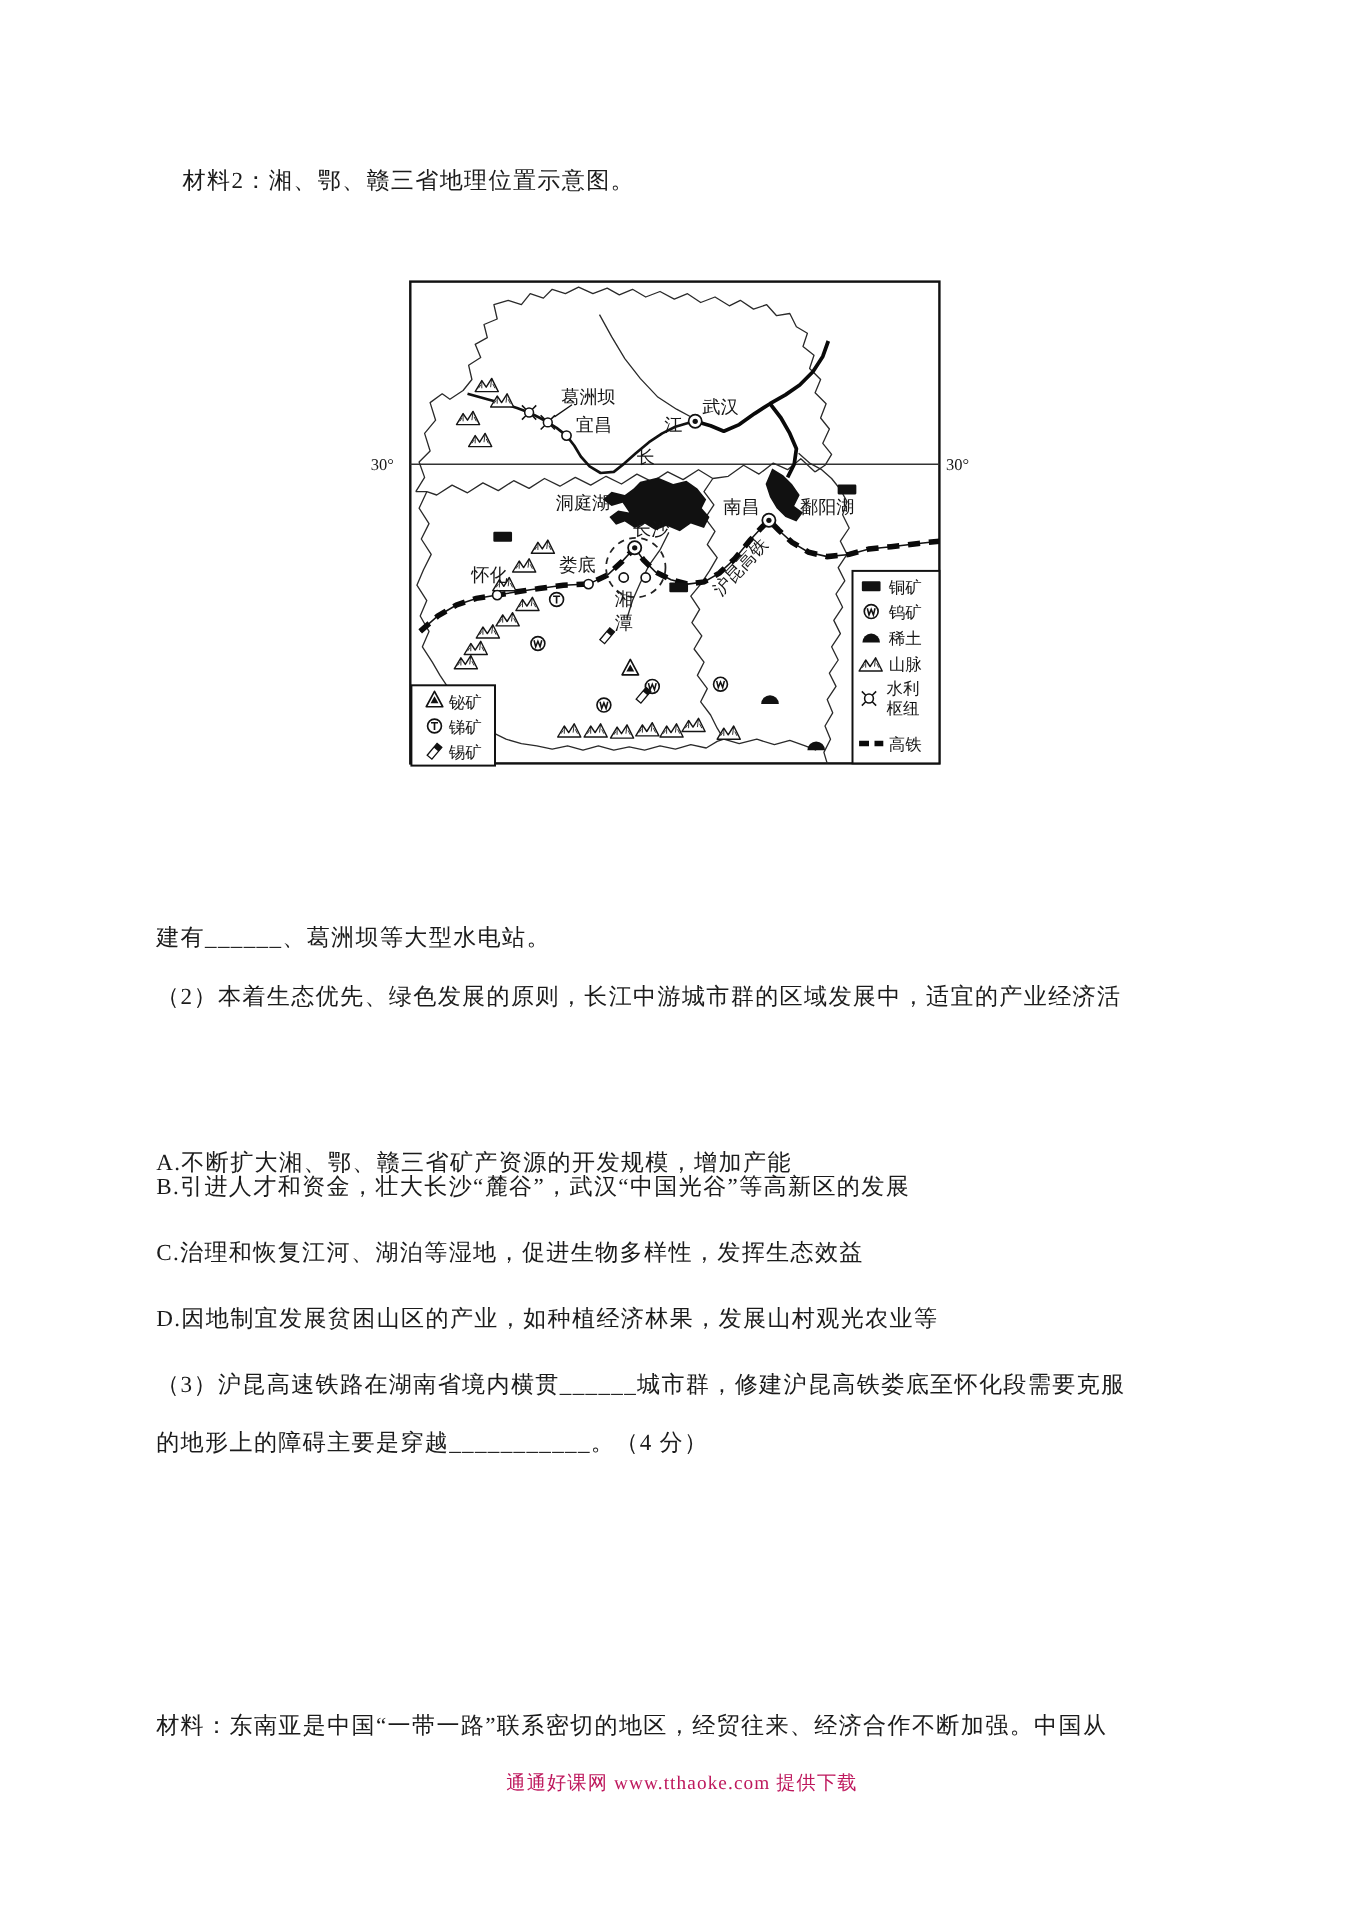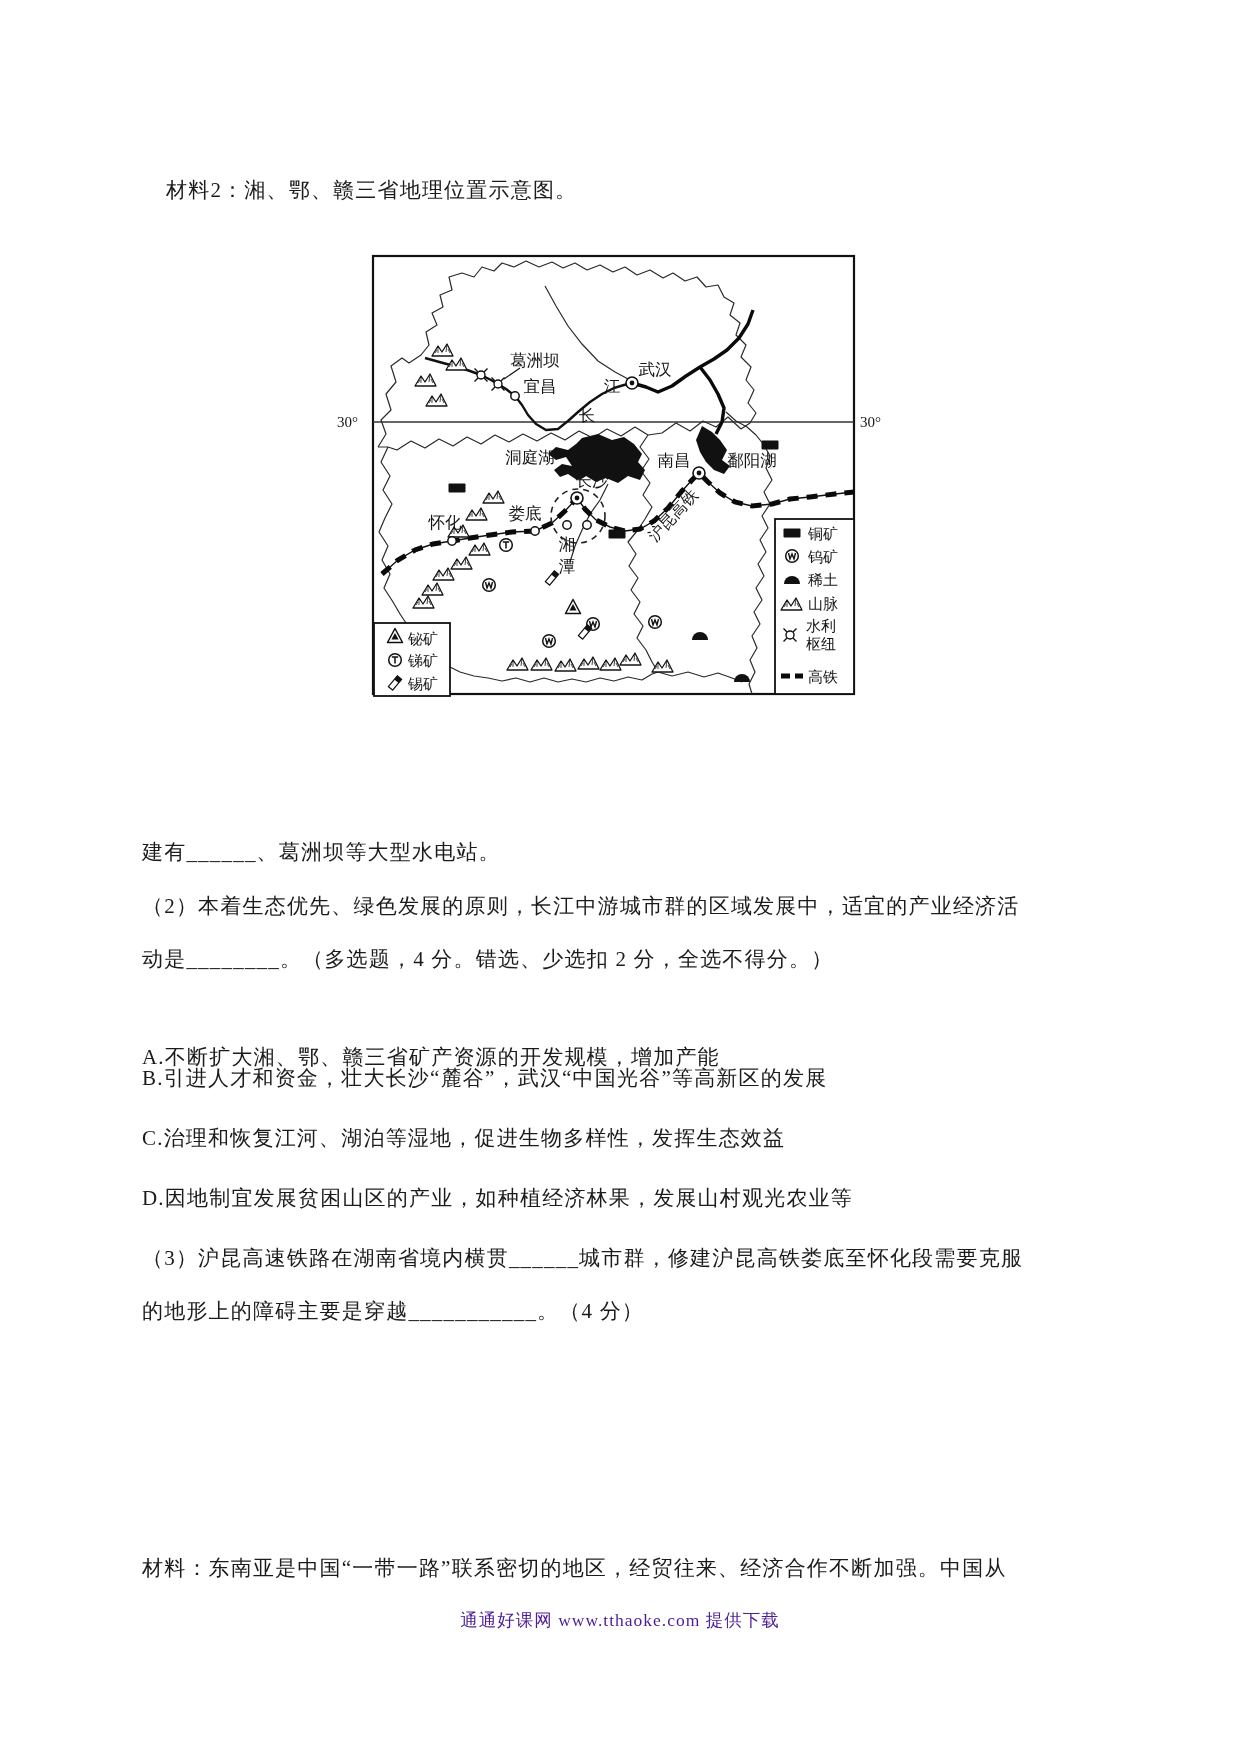--- a/index.html
+++ b/index.html
@@ -5,24 +5,24 @@
   html,body { margin:0; padding:0; background:#e8e8e8; }
   .page {
     position:relative; width:1240px; height:1754px; margin:0 auto;
     background:#ffffff; overflow:hidden;
     font-family:"Liberation Serif","DejaVu Serif",serif; color:#1b1b1b;
   }
   .tline {
     position:absolute; left:142px; width:960px;
     font-size:21px; letter-spacing:1.2px; line-height:28px; white-space:nowrap;
   }
-  .heading { left:166px;margin-top:26px; }
+  .heading { left:166px; }
   .footer {
     position:absolute; left:0; width:100%; text-align:center;
-    font-size:17.5px; letter-spacing:1px; color:#4c1d95;
+    font-size:17.5px; letter-spacing:1px; color:#be185d;
   }
   .mapwrap { position:absolute; left:330px; top:244px; width:580px; height:465px; }
   svg text { font-family:"Liberation Sans","DejaVu Sans",sans-serif; fill:#151515; }
   .mlabel { font-size:16.5px; }
   .leglabel { font-size:15px; }
   .latlabel { font-size:15px; font-family:"Liberation Serif","DejaVu Serif",serif; }
   .boundary { fill:none; stroke:#2a2a2a; stroke-width:1.2px; stroke-linejoin:round; }
   .frame { fill:none; stroke:#111; stroke-width:2.2px; }
   .river-thin { fill:none; stroke:#2a2a2a; stroke-width:1.2px; }
   .river-main { fill:none; stroke:#111; stroke-width:2.4px; stroke-linejoin:round; }
@@ -214,21 +214,20 @@
           <line x1="781" y1="662" x2="803" y2="662" stroke="#0a0a0a" stroke-width="5" stroke-dasharray="9 5"></line>
         </g>
         <text class="leglabel" x="808" y="668">高铁</text>
       </g>
     </svg>
   </div>
 
   <div class="tline" style="top:838px">建有______、葛洲坝等大型水电站。</div>
 
   <div class="tline" style="top:892px">（2）本着生态优先、绿色发展的原则，长江中游城市群的区域发展中，适宜的产业经济活</div>
-  <div class="tline" style="top:945px">动是________。（多选题，4 分。错选、少选扣 2 分，全选不得分。）</div>
 
   <div class="tline" style="top:1043px">A.不断扩大湘、鄂、赣三省矿产资源的开发规模，增加产能</div>
   <div class="tline" style="top:1064px">B.引进人才和资金，壮大长沙“麓谷”，武汉“中国光谷”等高新区的发展</div>
   <div class="tline" style="top:1184px">D.因地制宜发展贫困山区的产业，如种植经济林果，发展山村观光农业等</div>
   <div class="tline" style="top:1124px">C.治理和恢复江河、湖泊等湿地，促进生物多样性，发挥生态效益</div>
 
   <div class="tline" style="top:1244px">（3）沪昆高速铁路在湖南省境内横贯______城市群，修建沪昆高铁娄底至怀化段需要克服</div>
   <div class="tline" style="top:1297px">的地形上的障碍主要是穿越___________。（4 分）</div>
 
   <div class="tline" style="top:1554px">材料：东南亚是中国“一带一路”联系密切的地区，经贸往来、经济合作不断加强。中国从</div>

